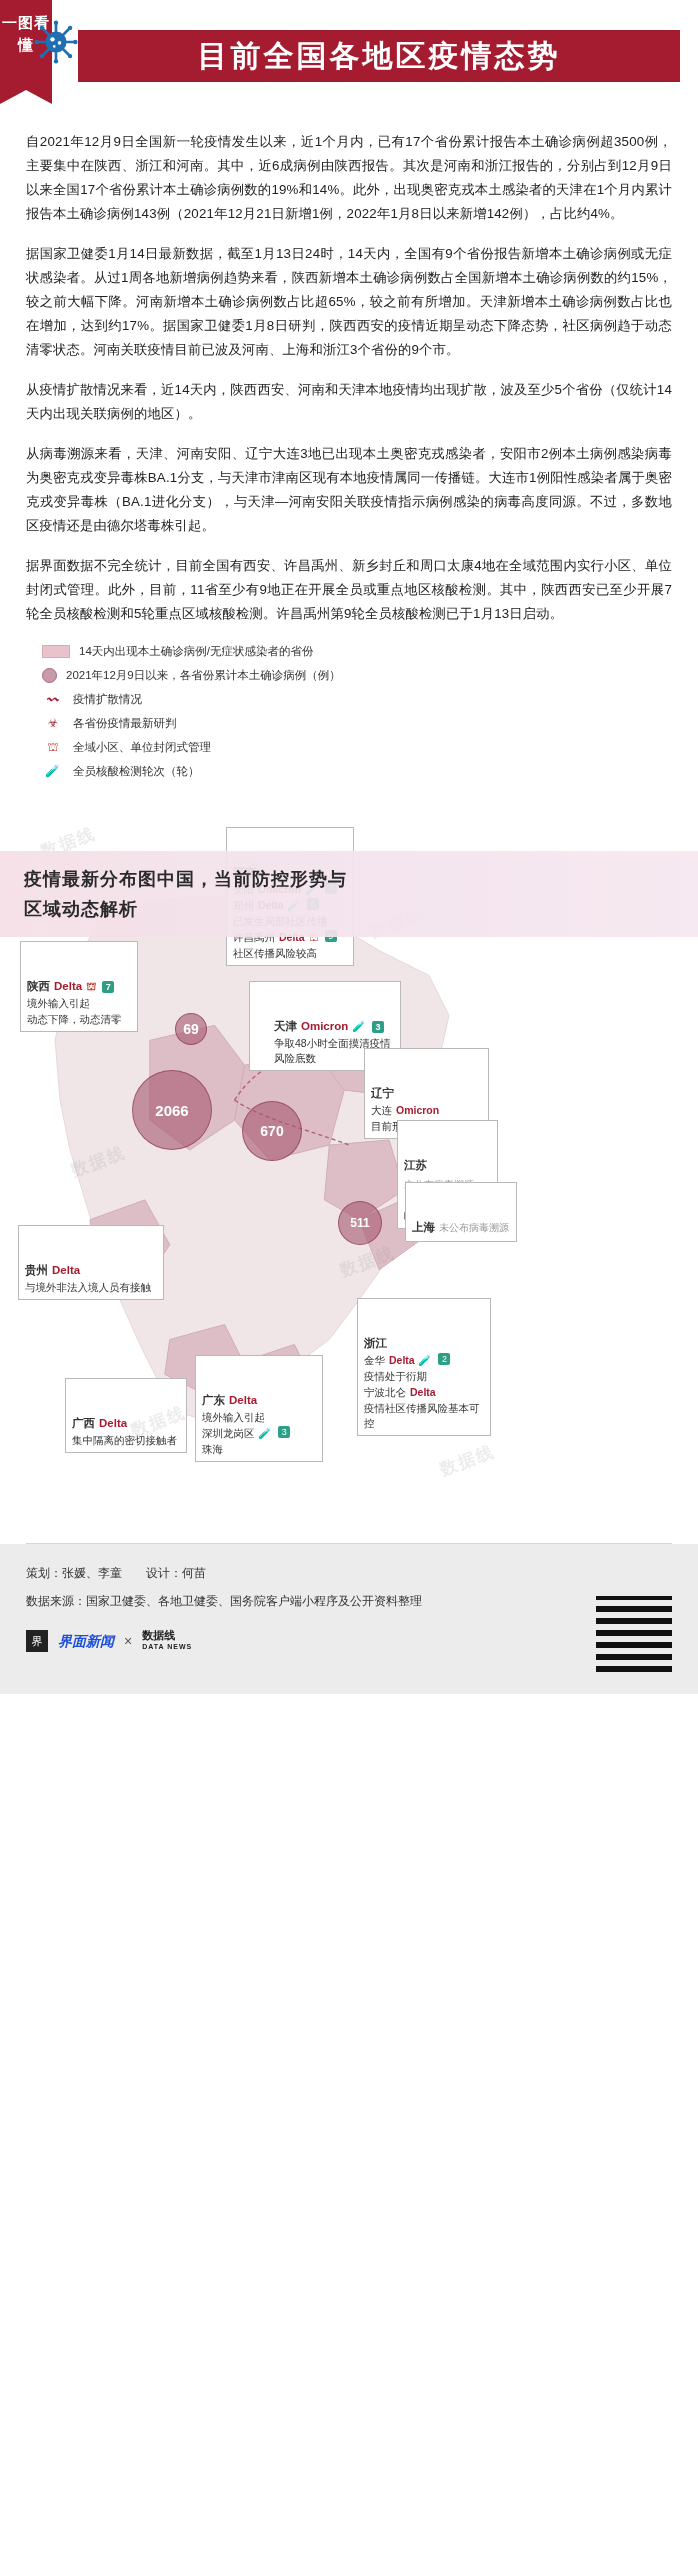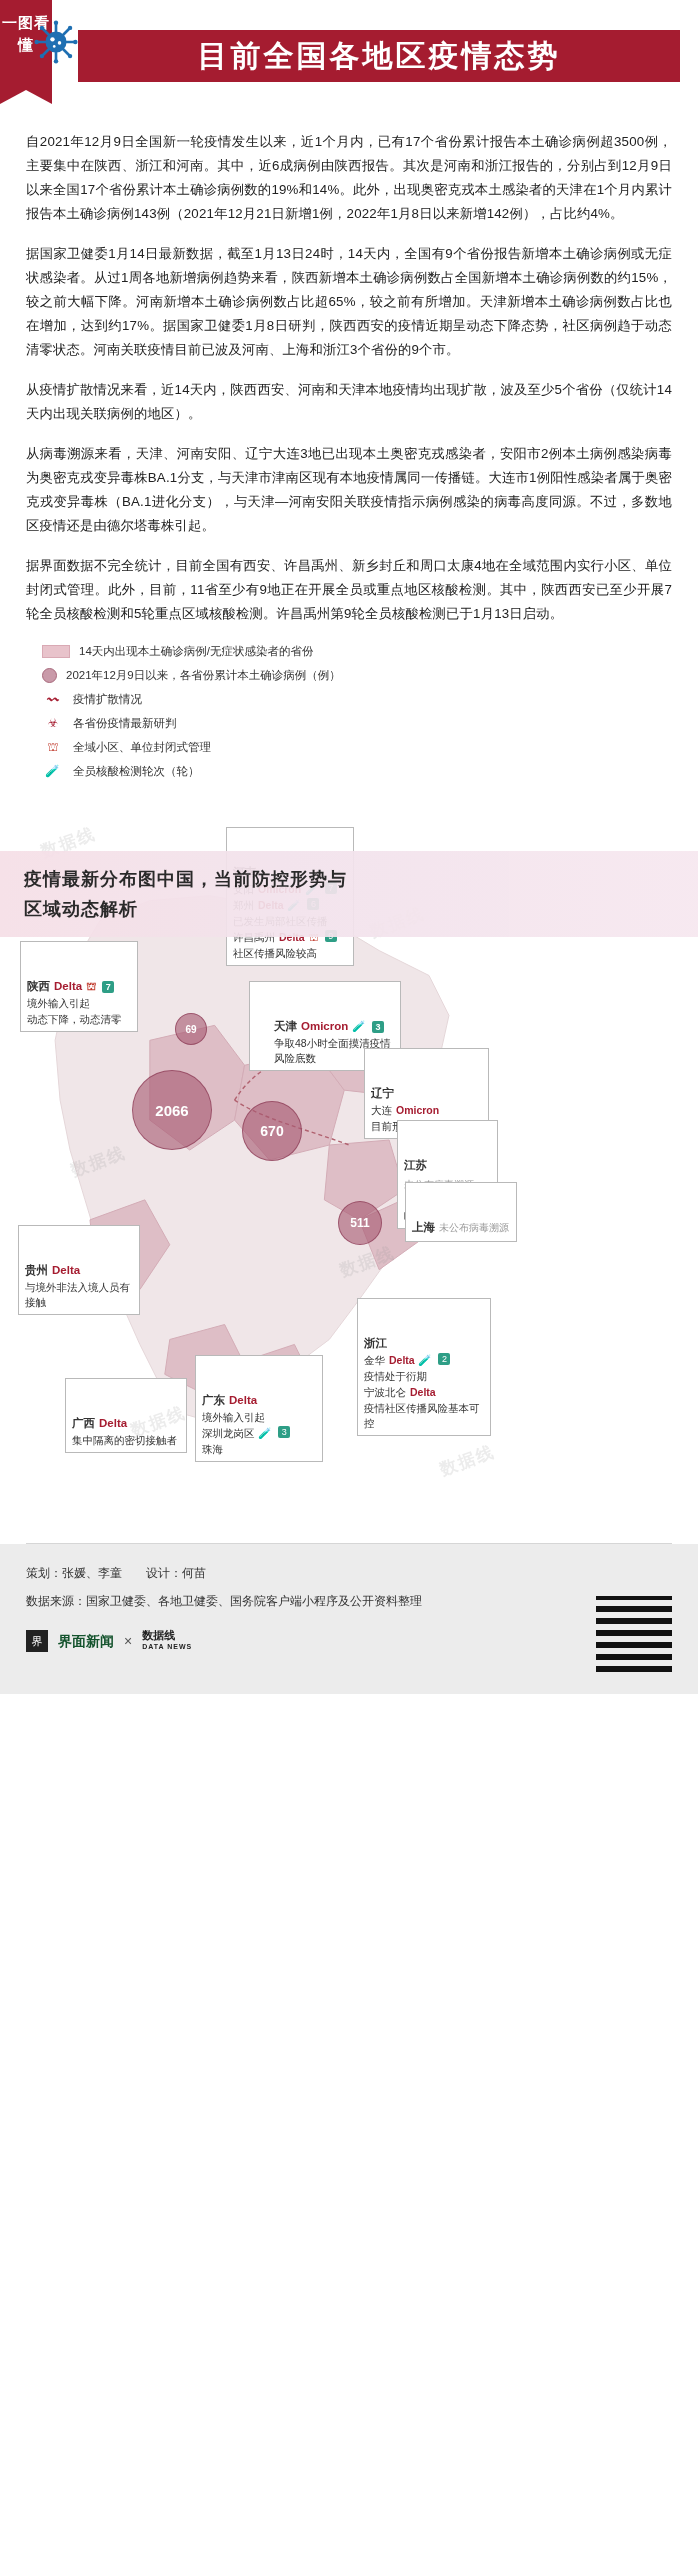--- a/index.html
+++ b/index.html
@@ -203,21 +203,21 @@
   .footer .row{margin-bottom:2px;}
   .brand-row{
     display:flex;align-items:center;gap:10px;
     margin-top:14px;
   }
   .brand-box{
     width:22px;height:22px;background:#222;color:#fff;
     display:flex;align-items:center;justify-content:center;
     font-size:11px;
   }
-  .brand-name{font-size:14px;font-weight:bold;color:#14532d;}
+  .brand-name{font-size:14px;font-weight:bold;color:#1d4ed8;font-style:italic;}
   .brand-x{color:#555;font-size:14px;}
   .brand-logo2{
     display:flex;flex-direction:column;line-height:11px;
     font-size:11px;color:#222;font-weight:bold;
   }
   .qr{
     position:absolute;
     right:26px;bottom:22px;
     width:76px;height:76px;
     background:#111;
@@ -327,21 +327,21 @@
       <g stroke="#a8505f" stroke-width="1.4" fill="none" stroke-dasharray="4 3">
         <path d="M205,300 C225,268 255,255 288,252"></path>
         <path d="M205,300 C235,320 280,330 320,345"></path>
         <path d="M288,252 C320,250 345,245 362,240"></path>
       </g>
     </svg>
 
     <div class="bubble" style="left:122px;top:279px;width:78px;height:78px;font-size:15px;">2066</div>
     <div class="bubble" style="left:232px;top:310px;width:58px;height:58px;font-size:14px;text-align:right;">670</div>
     <div class="bubble" style="left:269px;top:233px;width:36px;height:36px;font-size:12px;">143</div>
-    <div class="bubble" style="left:165px;top:222px;width:30px;height:30px;font-size:10px;">69</div>
+    <div class="bubble" style="left:165px;top:222px;width:30px;height:30px;font-size:14px;">69</div>
     <div class="bubble" style="left:328px;top:410px;width:42px;height:42px;font-size:12px;">511</div>
 
     <div class="callout" style="left:216px;top:36px;width:128px;">
       <div class="ct">
           <span>河南</span>
         </div>
       <div class="ln">
           <span>安阳</span>
         <span class="var">Omicron</span>
         <span class="tag-ico">🧪</span>
@@ -417,21 +417,21 @@
         </div>
     </div>
 
     <div class="callout" style="left:395px;top:391px;width:112px;">
       <div class="ct">
           <span>上海</span>
         <span class="grey" style="font-weight:normal;font-size:10px;">未公布病毒溯源</span>
       </div>
     </div>
 
-    <div class="callout" style="left:8px;top:434px;width:122px;">
+    <div class="callout" style="left:8px;top:434px;width:146px;">
       <div class="ct">
           <span>贵州</span>
         <span class="var">Delta</span>
       </div>
       <div class="ln">
           <span>与境外非法入境人员有接触</span>
         </div>
     </div>
 
     <div class="callout" style="left:347px;top:507px;width:134px;">

